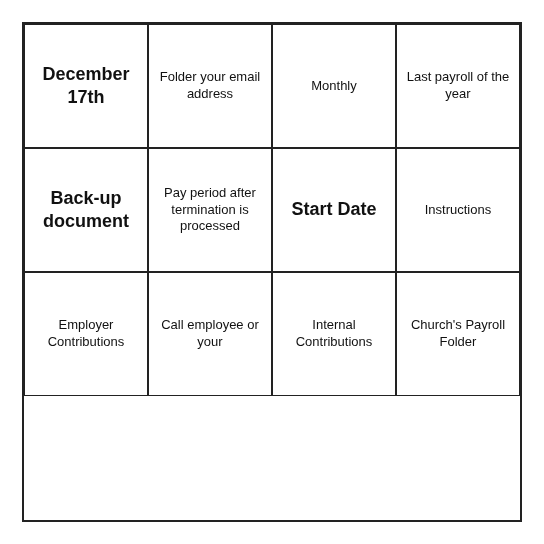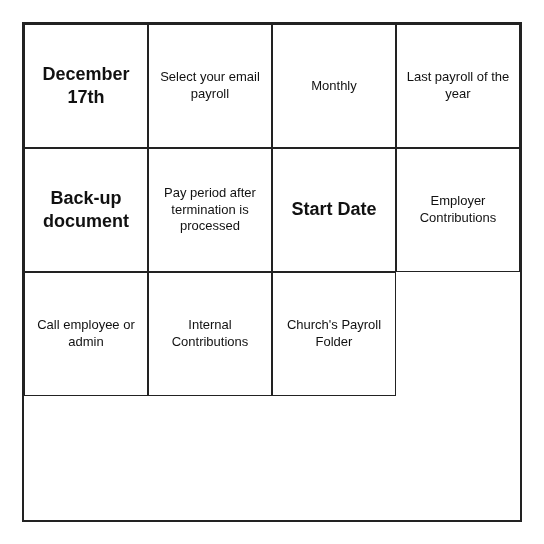--- a/index.html
+++ b/index.html
@@ -49,24 +49,25 @@
       font-size: 18px;
       font-weight: bold;
     }
   </style>
 </head>
 <body>
 
 <div class="bingo-container">
   <div class="bingo-grid">
   <div class="bingo-cell large-text">December 17th</div>
-      <div class="bingo-cell">Select your email payroll</div>
+      <div class="bingo-cell">Folder your email address</div>
       <div class="bingo-cell">Monthly</div>
       <div class="bingo-cell">Last payroll of the year</div>
       <div class="bingo-cell large-text">Back-up document</div>
       <div class="bingo-cell">Pay period after termination is processed</div>
       <div class="bingo-cell large-text">Start Date</div>
+      <div class="bingo-cell">Instructions</div>
       <div class="bingo-cell">Employer Contributions</div>
-      <div class="bingo-cell">Call employee or admin</div>
+      <div class="bingo-cell">Call employee or your</div>
       <div class="bingo-cell">Internal Contributions</div>
       <div class="bingo-cell">Church's Payroll Folder</div>
     </div>
 </div>
 
 </body></html>

